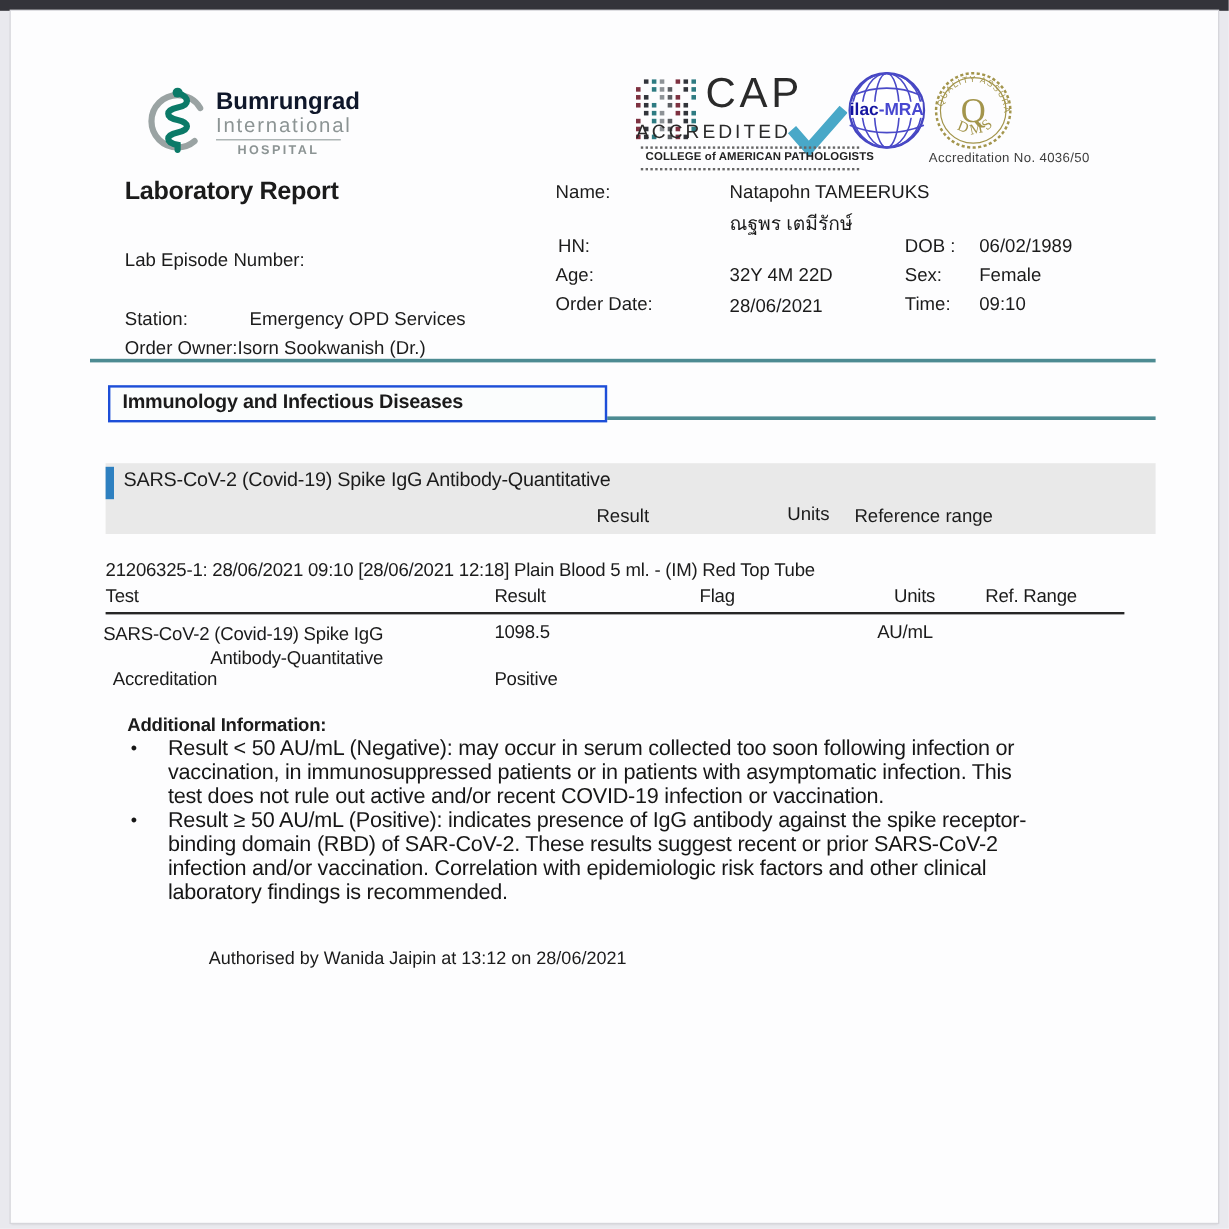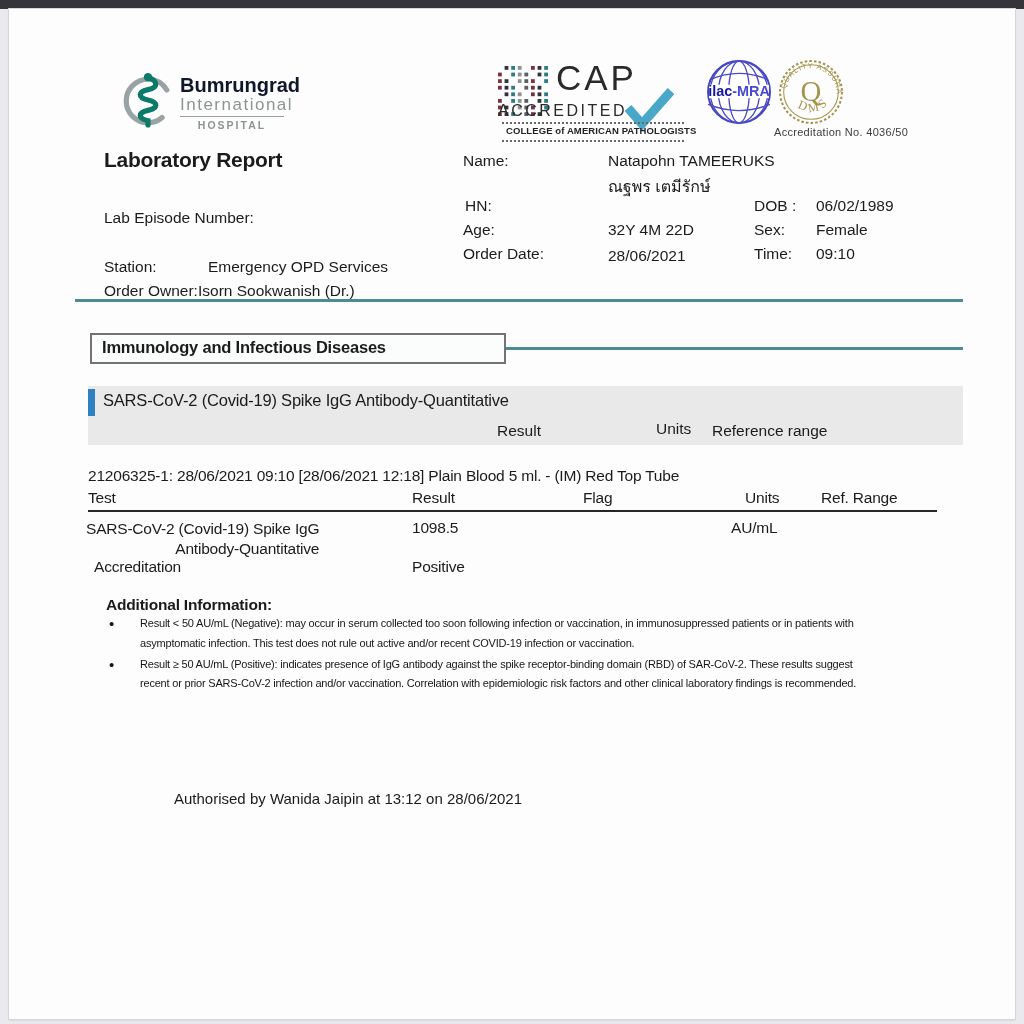--- a/index.html
+++ b/index.html
@@ -15,34 +15,34 @@
     background:#fdfdfe;
     box-shadow:0 0 0 1px #d6d6db, 0 1px 2px rgba(0,0,0,.15);
   }
   .t{position:absolute;font-size:15.5px;white-space:nowrap;color:#1b1b1b;}
   .cond{letter-spacing:-0.2px;text-align:right;}
   .bold{font-weight:bold;}
   .teal-line{position:absolute;background:#4d8b92;}
   .rule{position:absolute;background:#262626;}
   .section-box{
     position:absolute;left:90px;top:321px;width:412px;height:27px;
-    border:2px solid #737373;background:#fbfdfd;z-index:2;margin-top:12px;
+    border:2px solid #1d4ed8;background:#fbfdfd;z-index:2;
   }
   .section-box span{position:absolute;left:10px;top:3px;font-size:16.5px;font-weight:bold;letter-spacing:-0.2px;white-space:nowrap;}
   .band{position:absolute;left:88px;top:386px;width:875px;height:59px;background:#e9e9e9;}
   .accent-bar{position:absolute;left:0;top:3px;width:7px;height:27px;background:#2e80c0;}
   .brand-green{color:#0f172a;}
   .brand-gray{color:#8c9494;}
   ul.addl{
     position:absolute;left:106px;top:614px;width:770px;margin:0;padding:0;list-style:none;
-    font-size:11px;line-height:19.8px;letter-spacing:-0.2px;color:#161616;
+    font-size:18px;line-height:19.8px;letter-spacing:-0.2px;color:#161616;
   }
   ul.addl li{position:relative;padding-left:34px;margin-bottom:1px;}
   ul.addl li::before{content:"\2022";position:absolute;left:3px;top:0;font-size:15px;}
-  .caplogo{position:absolute;left:496px;top:56px;width:240px;height:90px;}
+  .caplogo{position:absolute;left:528px;top:56px;width:240px;height:90px;}
   .caplogo .word{position:absolute;left:60px;top:2px;font-size:35px;font-weight:500;letter-spacing:3px;color:#2a2a2a;}
   .caplogo .accr{position:absolute;left:2px;top:46px;font-size:16px;font-weight:500;letter-spacing:2.5px;color:#2a2a2a;}
   .caplogo .dotted{position:absolute;left:6px;width:182px;border-top:2px dotted #666;}
   .caplogo .college{position:absolute;left:10px;top:69px;font-size:9.5px;letter-spacing:0.1px;color:#222;white-space:nowrap;font-weight:bold;}
   .accno{position:absolute;left:774px;top:126px;font-size:11px;color:#3d3d3d;letter-spacing:0.3px;white-space:nowrap;}
 </style>
 </head>
 <body>
 
 <div class="top-strip"></div>

